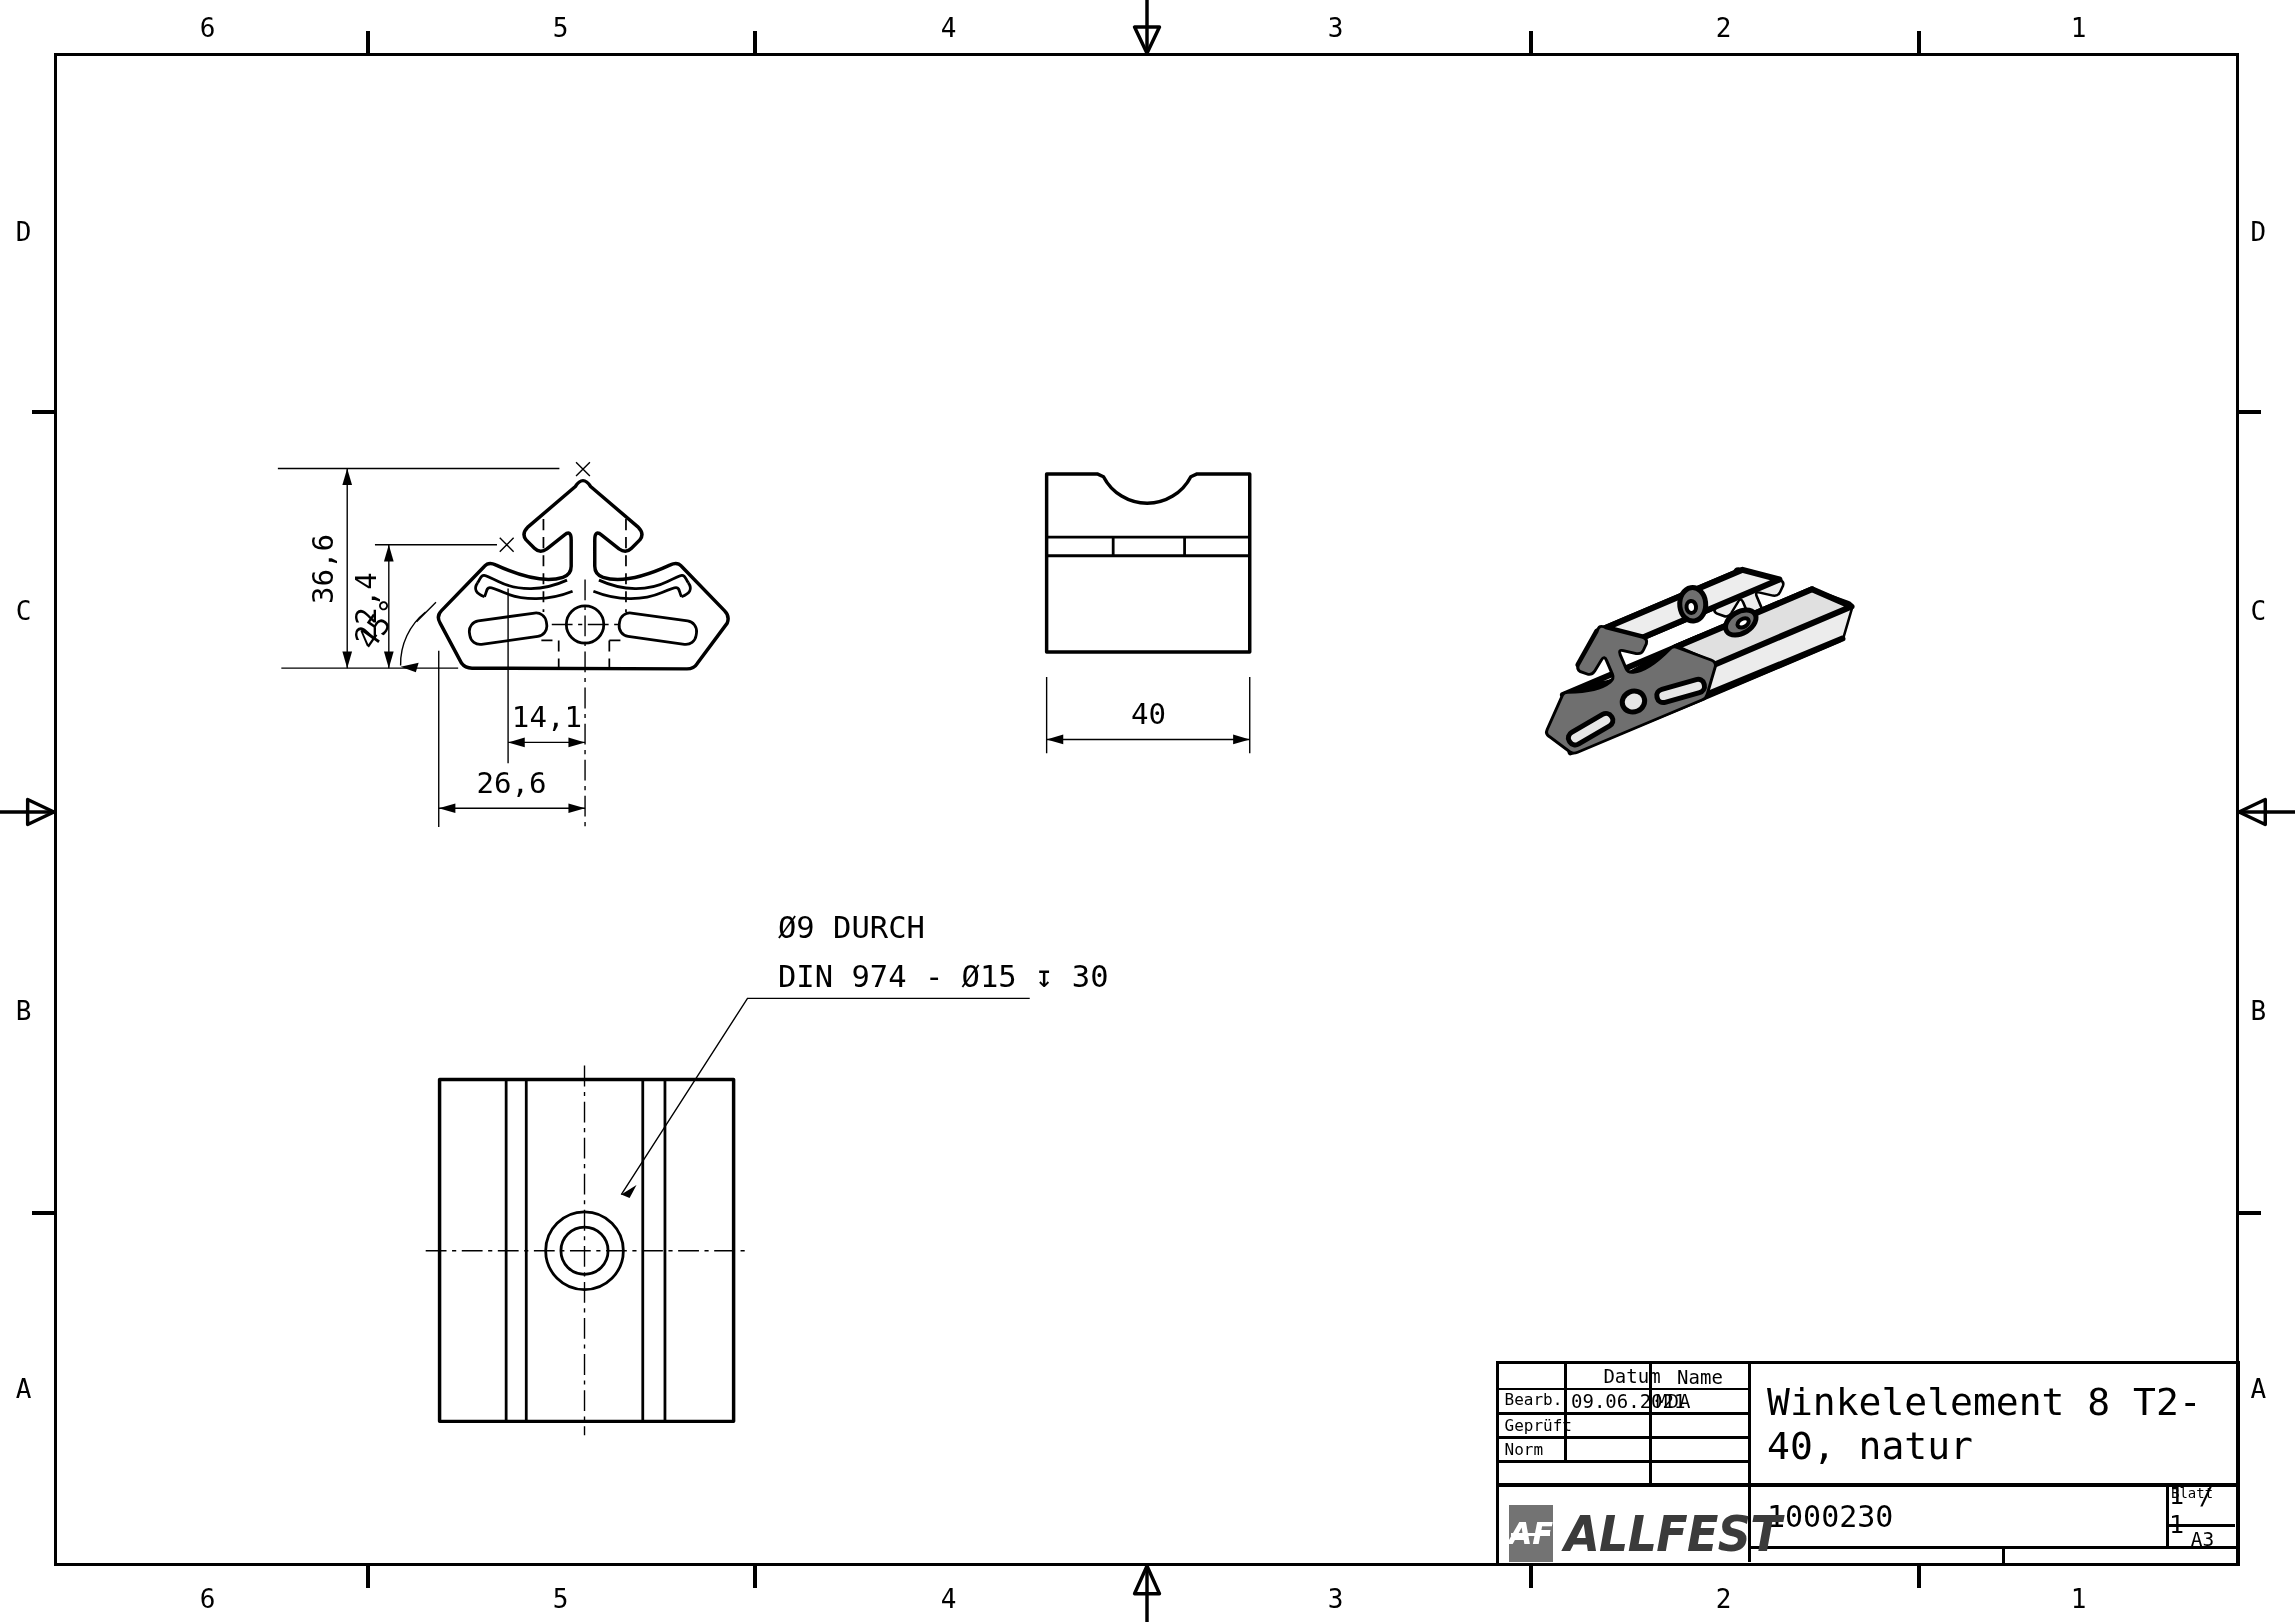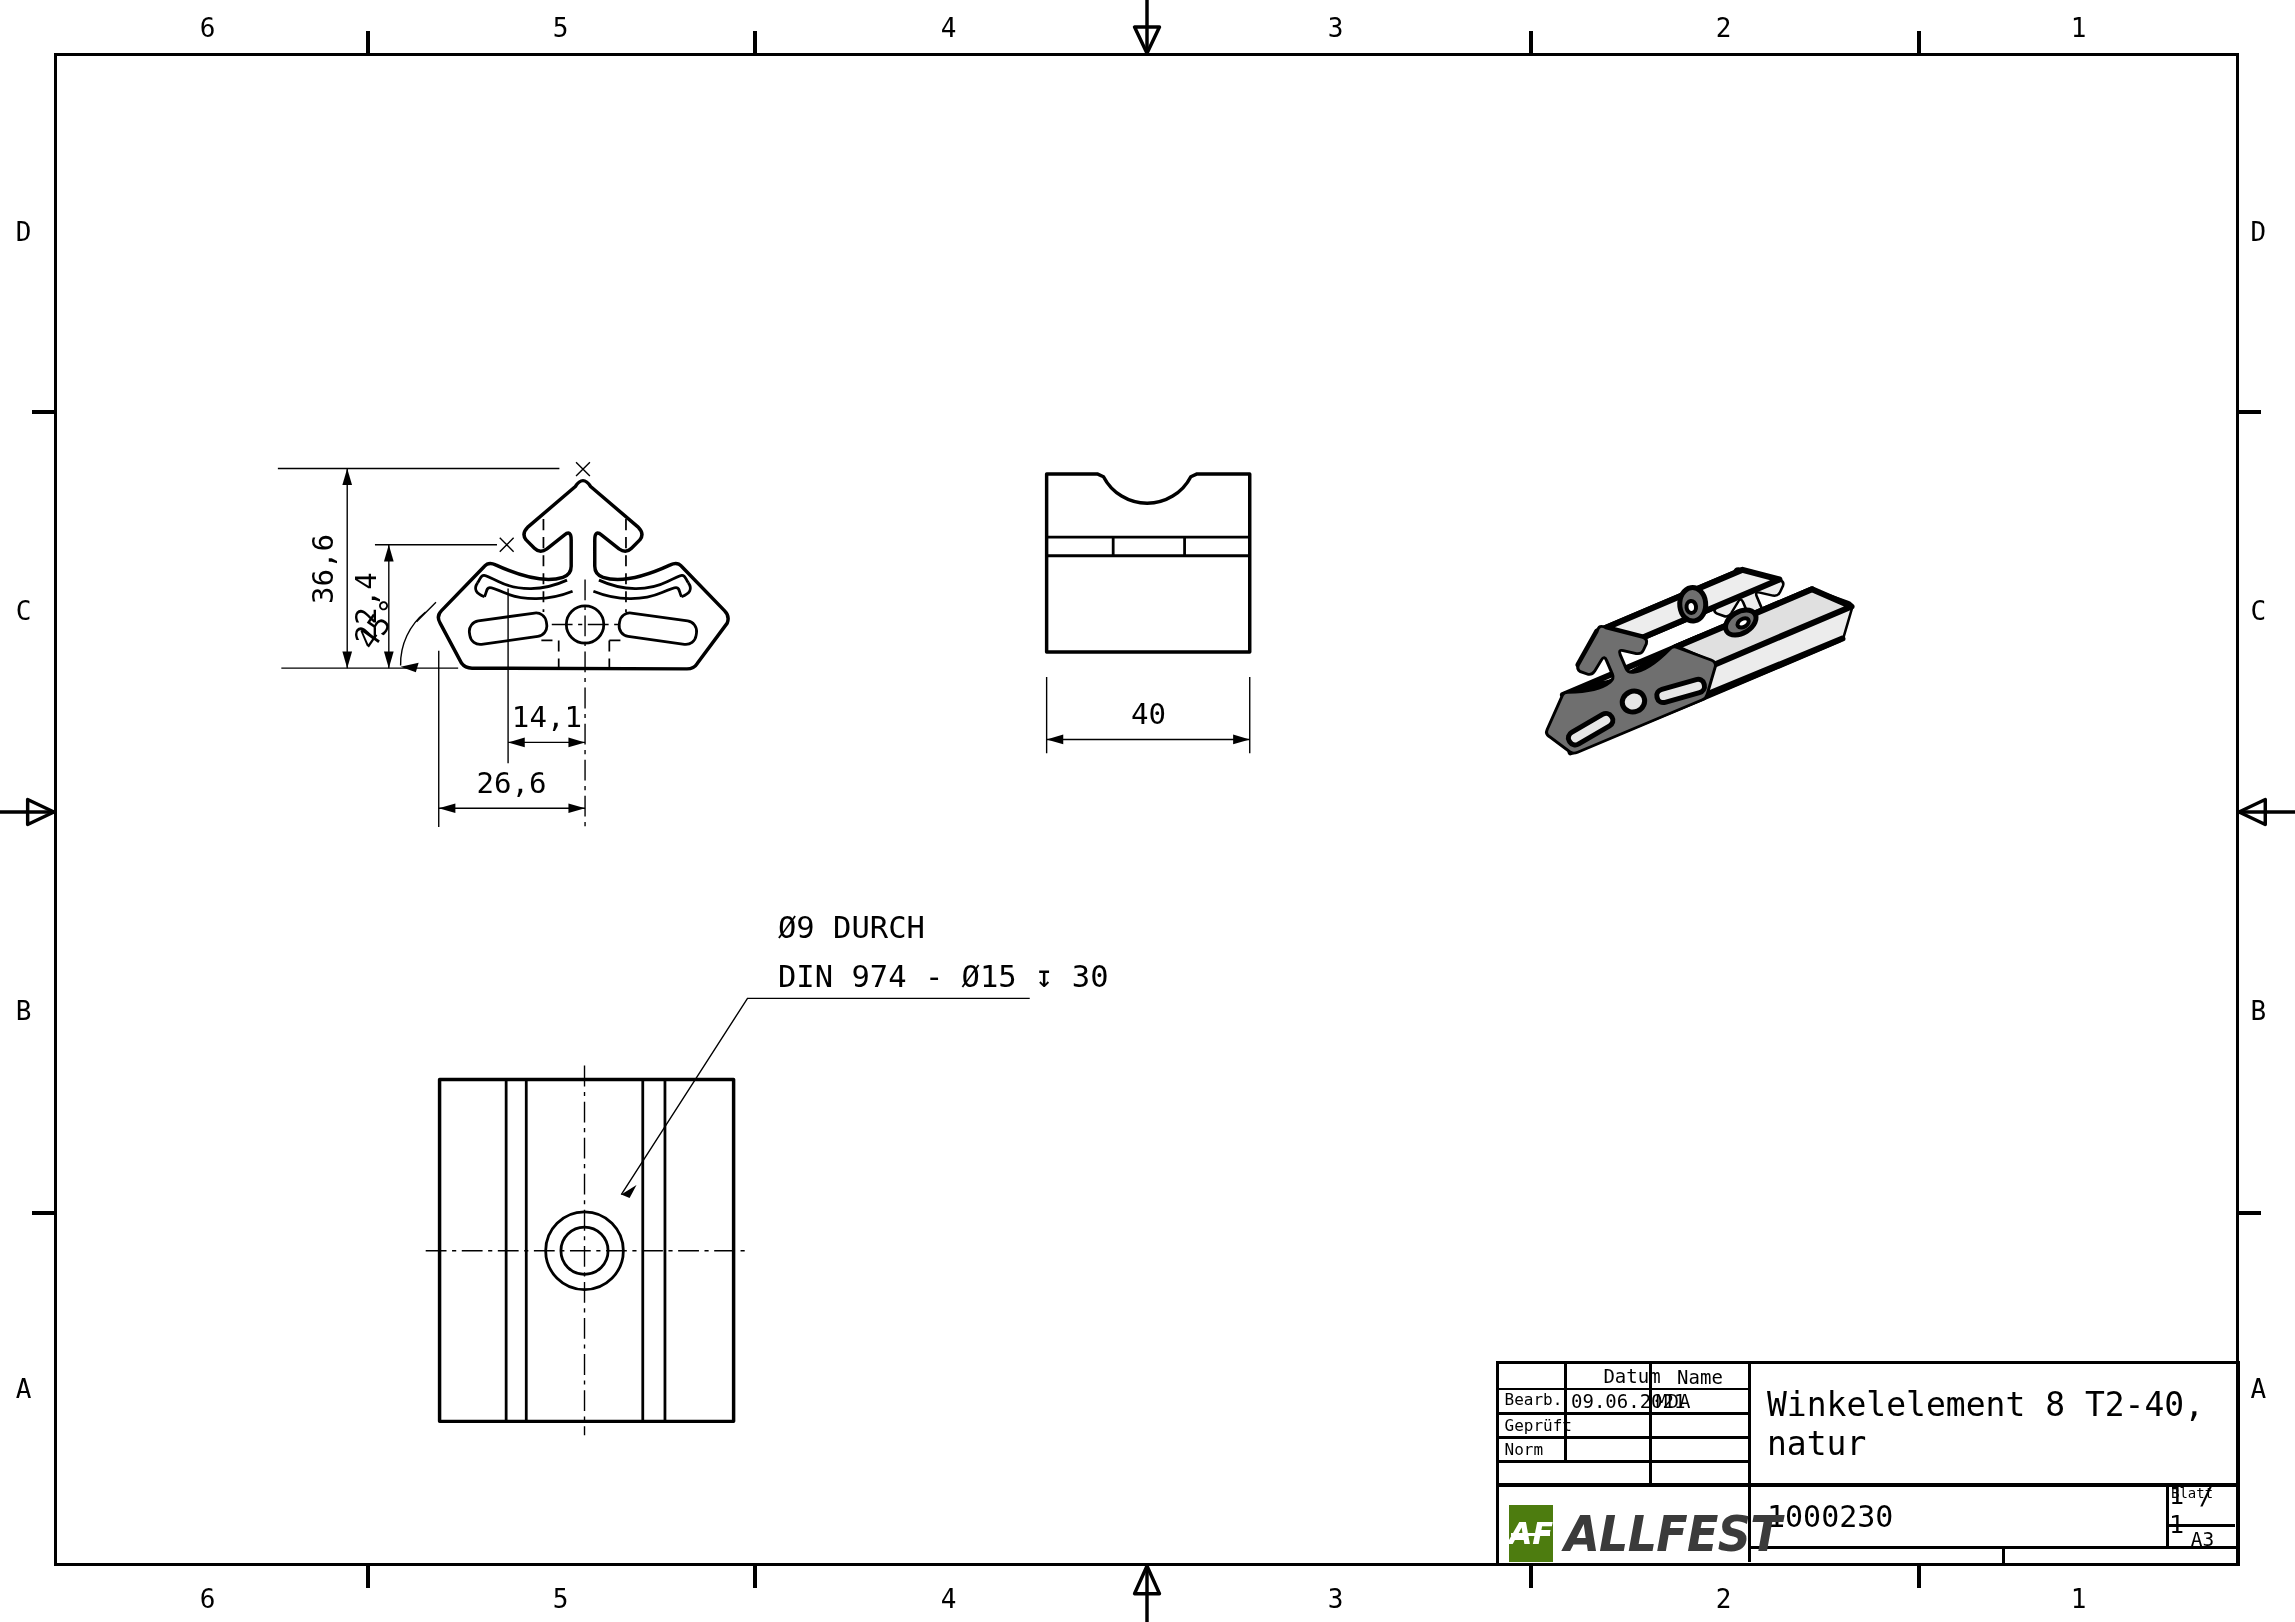--- a/index.html
+++ b/index.html
@@ -25,21 +25,21 @@
   .cl{stroke:#000;stroke-width:2;fill:none;stroke-dasharray:30 8 6 8;}
   .ah{fill:#000;stroke:none;}
   .iso-el{vector-effect:non-scaling-stroke;}
   
   #tb{left:1496px;top:1361px;width:744px;height:205px;border:3.5px solid #000;box-sizing:border-box;}
   #tb .ln{position:absolute;background:#000;}
   #tb .cell{position:absolute;display:flex;align-items:center;}
   .lbl-sm{font-size:16px;}
   .val-md{font-size:19px;}
   .hdr{font-size:19px;justify-content:center;}
-  #tb-title{font-size:33px;}
+  #tb-title{font-size:38px;}
   #tb-part{font-size:30px;}
   #tb-sheet{font-size:25px;justify-content:center;}
   #tb-format{font-size:19.4px;justify-content:center;}
   #tb-blattlbl{font-size:14px;}
   #logo-box{position:absolute;display:flex;align-items:center;}
   #logo-sq{width:57px;height:57px;position:relative;display:flex;align-items:center;justify-content:center;
            color:#fff;font-size:30.5px;font-style:italic;font-weight:bold;font-family:"DejaVu Sans",sans-serif;}
   #logo-sq:after{content:"";position:absolute;left:2.8px;right:2.8px;top:50%;height:2.8px;background:#fff;}
   #logo-name{font-family:"DejaVu Sans",sans-serif;font-weight:bold;font-style:italic;
              font-size:46px;letter-spacing:-0.7px;margin-left:11px;transform:scaleY(1.1);}
@@ -287,17 +287,17 @@
   <div class="cell lbl-sm" style="left:5.5px;top:75px;width:60px;height:21.5px;">Norm</div>
 
   <div class="cell" id="tb-title" style="left:268px;top:0;width:458px;height:119px;">Winkelelement 8 T2-40, natur</div>
   <div class="cell" id="tb-part" style="left:268px;top:122px;width:388px;height:60px;text-align:center;">1000230</div>
 
   <div class="cell" id="tb-blattlbl" style="left:672px;top:121px;width:62px;height:15.3px;">Blatt</div>
   <div class="cell" id="tb-sheet" style="left:670px;top:133px;width:67px;height:26px;">1 / 1</div>
   <div class="cell" id="tb-format" style="left:670px;top:160px;width:67px;height:30px;">A3</div>
 
   <div id="logo-box" style="left:9.7px;top:136px;width:236px;height:66px;">
-    <div id="logo-sq" style="background: #4d7c0f;">AF</div>
+    <div id="logo-sq" style="background: #737373;">AF</div>
     <div id="logo-name" style="color: rgb(59, 59, 59);">ALLFEST</div>
   </div>
 </div>
 
 
 </body></html>

